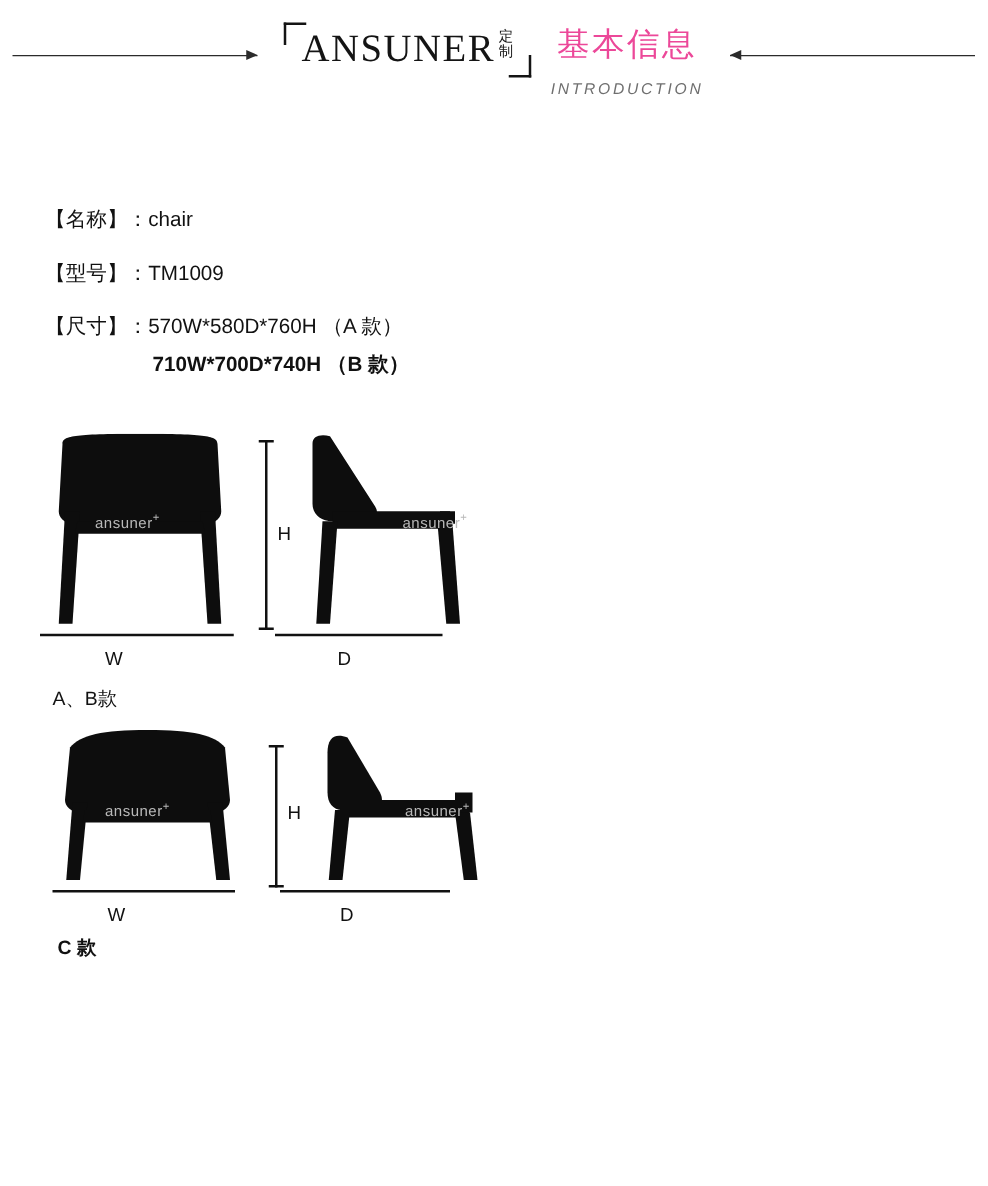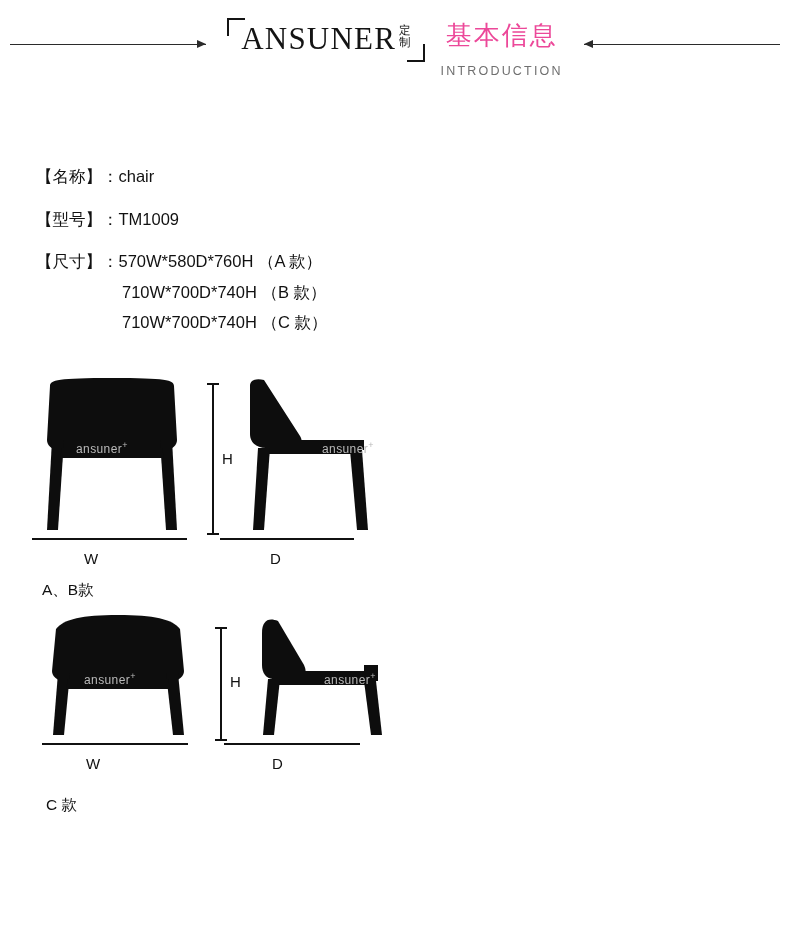--- a/index.html
+++ b/index.html
@@ -98,20 +98,21 @@
     font-size: 26px;
     letter-spacing: 2px;
     color: #ec4899;
     line-height: 1.2;
   }
   .title-en {
     font-size: 12.5px;
     letter-spacing: 2.2px;
     color: #6f6f6f;
     margin-top: 13px;
+    font-style: italic;
   }
 
   
   .specs {
     margin-top: 68px;
     padding-left: 36px;
     padding-right: 40px;
     font-size: 16.5px;
     color: #111;
     line-height: 1.55;
@@ -119,20 +120,21 @@
   .spec-row { margin-bottom: 17px; }
   .spec-row.tight { margin-bottom: 13px; }
   .spec-label { }
   .spec-value { }
   .spec-value.latin {
     font-family: "Liberation Sans", sans-serif;
   }
   .dim-line {
     padding-left: 86px;
     margin-top: 5px;
+    font-weight: bold;
   }
 
   
   .diagrams {
     margin-top: 42px;
     padding-left: 24px;
     position: relative;
   }
   .diagram-group {
     position: relative;
@@ -230,23 +232,20 @@
   <div class="spec-row">
     <span class="spec-label">【型号】：</span><span class="spec-value latin">TM1009</span>
   </div>
 
 
   <div class="spec-row tight">
     <span class="spec-label">【尺寸】：</span><span class="spec-value latin">570W*580D*760H （A 款）</span>
     <div class="dim-line">
       <span class="spec-value latin">710W*700D*740H （B 款）</span>
     </div>
-    <div class="dim-line">
-      <span class="spec-value latin">710W*700D*740H （C 款）</span>
-    </div>
   </div>
 
 </div>
 
 <div class="diagrams">
 
   <div class="diagram-group">
 
     <div class="chair" style="left:8px; top:0; width:160px; height:155px;">
       <svg class="silhouette" width="160" height="155" viewBox="0 0 160 155">
@@ -302,16 +301,16 @@
         <path fill="#0d0d0d" d="M20,56 L122,56 L124,70 L20,70 Z"></path>
         <path fill="#0d0d0d" d="M112,50 L126,50 L126,66 L112,66 Z"></path>
         <path fill="#0d0d0d" d="M16,64 L28,64 L22,120 L11,120 Z"></path>
         <path fill="#0d0d0d" d="M112,66 L124,66 L130,120 L119,120 Z"></path>
       </svg>
       <div class="wm" style="left:110px; top:56px;">ansuner<sup>+</sup></div>
     </div>
     <div class="baseline" style="left:200px; top:128px; width:136px;"></div>
     <div class="dim-label" style="left:248px; top:140px;">D</div>
 
-    <div class="variant-label" style="left:22px; top:180px;">C 款</div>
+    <div class="variant-label" style="left:22px; top:164px;font-weight:bold;">C 款</div>
   </div>
 
 </div>
 
 </body></html>

